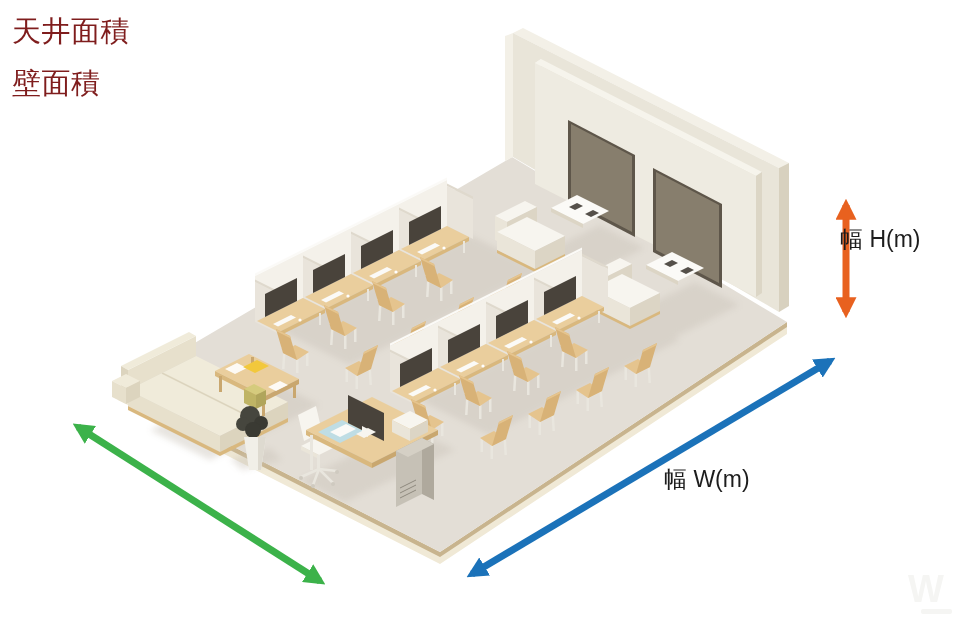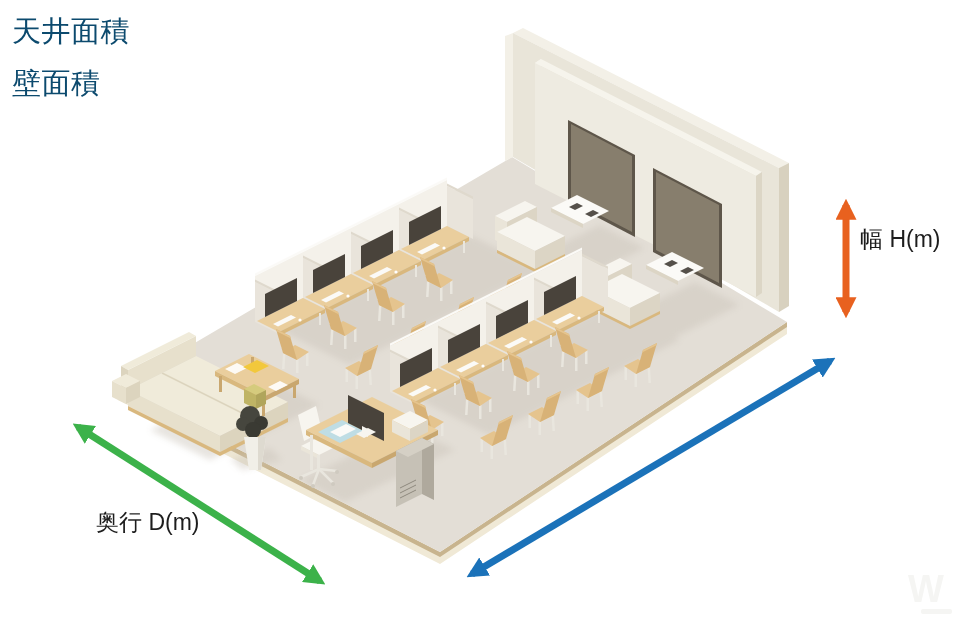--- a/index.html
+++ b/index.html
@@ -1,22 +1,22 @@
 <!DOCTYPE html>
 <html style="--arrow_orange: #E8611F; --arrow_blue: #1B72B9; --arrow_green: #3CB24A; --floor: #E3DED6; --floor_edge_light: #F0E9D6; --floor_edge_tan: #C8B48E; --wall_face: #E9E5D9; --wall_top: #F3F0E7; --wall_side: #D8D1BF; --panel_face: #EEEBE1; --panel_edge: #F6F4EC; --panel_side: #DCD6C6; --screen: #877E6D; --screen_border: #5E564A; --partition_bright: #F4F1EA; --partition_shade: #E9E4DB; --partition_edge: #DFD9CD; --white_edge: #FBFAF7; --desk_top: #EACE9D; --desk_edge: #D9B87E; --wood_dark: #C9A76F; --chair_seat: #E5C48E; --chair_back: #D8B277; --monitor_dark: #49433B; --white_obj: #F7F5EF; --white_obj_shade: #EAE5D9; --white_obj_dark: #DCD5C5; --sofa_top: #F0EBDA; --sofa_face: #E7E0CC; --sofa_side: #DCD4BE; --metal_light: #E9E6DE; --shadow: #CBC4BA; --pc_tower: #C6C1B6; --pc_tower_side: #AFA99D; --plant_dark: #46463E; --plant_cube: #D5CB7D; --plant_cube_side: #BFB465; --planter: #F1EFE8; --planter_side: #DEDAD0; --book_yellow: #F2C83C; --kb_blue: #BFDDE4; --ctrl_dark: #55504A; --wm: #F5F5F3;"><head>
 <meta charset="utf-8">
 <style>
   html,body{margin:0;padding:0;background:#ffffff;}
   .stage{position:relative;width:972px;height:631px;background:#fff;overflow:hidden;
          font-family:"Liberation Sans","DejaVu Sans",sans-serif;color:#1e1e1e;}
   .scene-svg{position:absolute;left:0;top:0;}
   .info-panel{position:absolute;left:12px;top:6px;}
-  .info-line{font-size:29px;line-height:51.5px;letter-spacing:0.5px;color:#0c4a6e;white-space:pre;}
+  .info-line{font-size:29px;line-height:51.5px;letter-spacing:0.5px;color:#7f1d1d;white-space:pre;}
   .dim-label{position:absolute;font-size:23px;color:#1d1d1d;white-space:pre;}
-  .dim-label.h{left:860px;top:224px;}
+  .dim-label.h{left:840px;top:224px;}
   .dim-label.w{left:664px;top:464px;}
   .dim-label.d{left:96px;top:507px;}
   .watermark{position:absolute;left:908px;top:570px;font-size:38px;font-weight:bold;
              color:var(--wm,#f5f5f3);line-height:1;}
   .watermark-caption{position:absolute;left:921px;top:609px;width:31px;height:5px;
              background:var(--wm,#f5f5f3);border-radius:2px;}
 </style>
 </head>
 <body>
 
@@ -216,18 +216,18 @@
     <line x1="472" y1="574" x2="830" y2="361" stroke="var(--arrow_blue)" stroke-width="7" marker-start="url(#ah-b)" marker-end="url(#ah-b)"></line>
     <line x1="78" y1="427" x2="320" y2="581" stroke="var(--arrow_green)" stroke-width="7" marker-start="url(#ah-g)" marker-end="url(#ah-g)"></line>
   </svg>
 
   <div class="info-panel">
     <div class="info-line">天井面積</div>
     <div class="info-line">壁面積</div>
   </div>
 
   <div class="dim-label h">幅 H(m)</div>
-  <div class="dim-label d">奥行 D(m)</div>
+  <div class="dim-label w">幅 W(m)</div>
 
   <div class="watermark">W</div>
   <div class="watermark-caption"></div>
 
 </div>
 
 </body></html>

